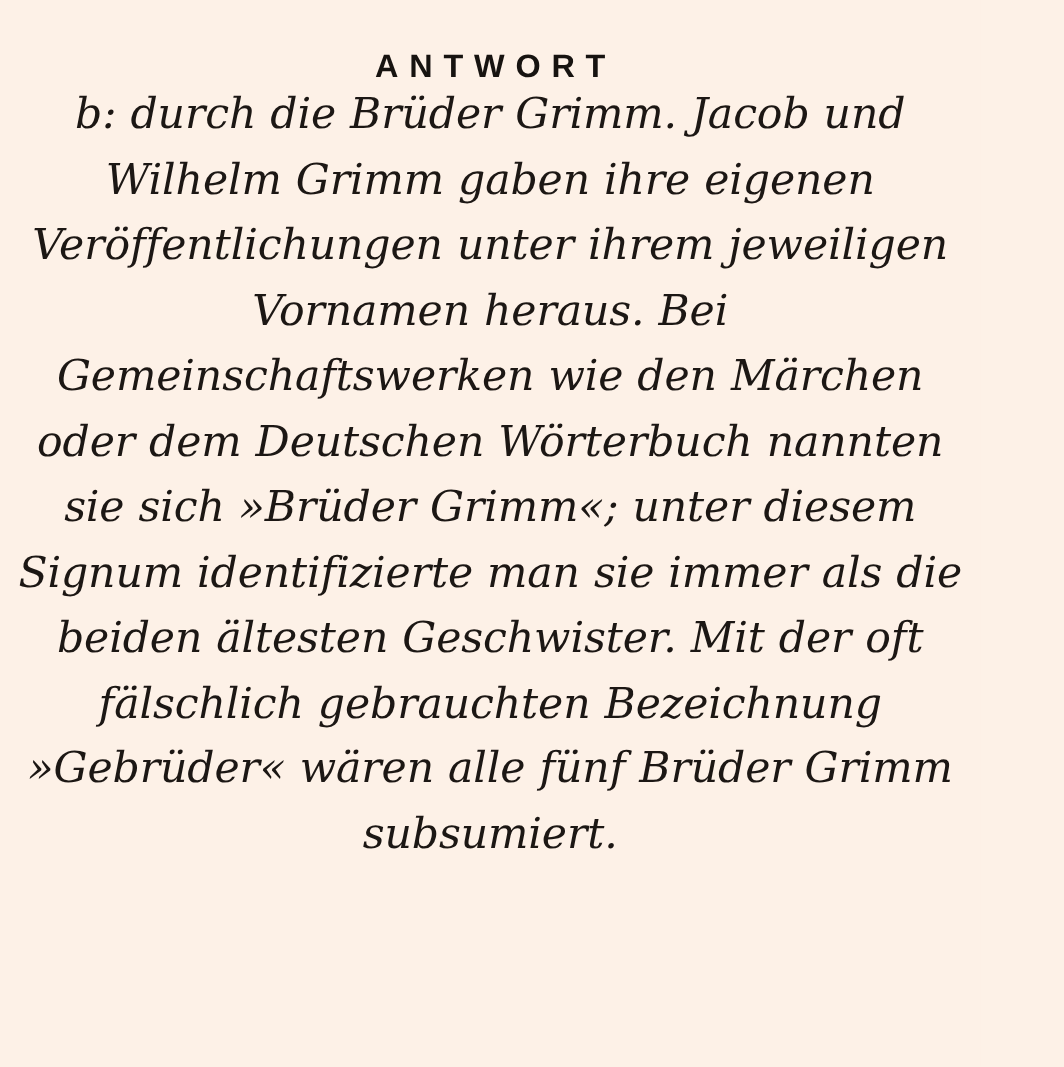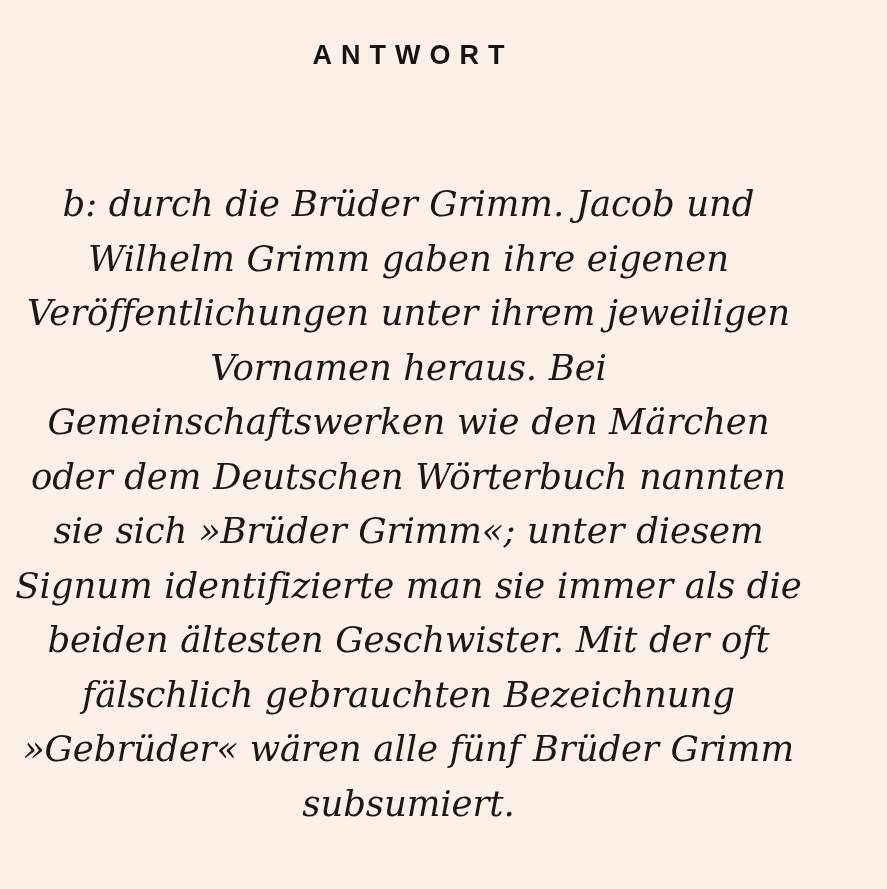--- a/index.html
+++ b/index.html
@@ -29,21 +29,20 @@
     font-size: 27px;
     font-weight: 700;
     letter-spacing: 9px;
     text-indent: 9px;
     color: #171310;
     text-transform: uppercase;
     line-height: 1;
     text-align: center;
   }
   .answer-block {
-    margin-top: 108px;
     width: 800px;
     text-align: center;
   }
   .answer-text {
     font-family: "DejaVu Serif", "Liberation Serif", serif;
     font-style: italic;
     font-size: 35.5px;
     line-height: 54.5px;
     color: #1c1714;
     letter-spacing: -0.1px;

